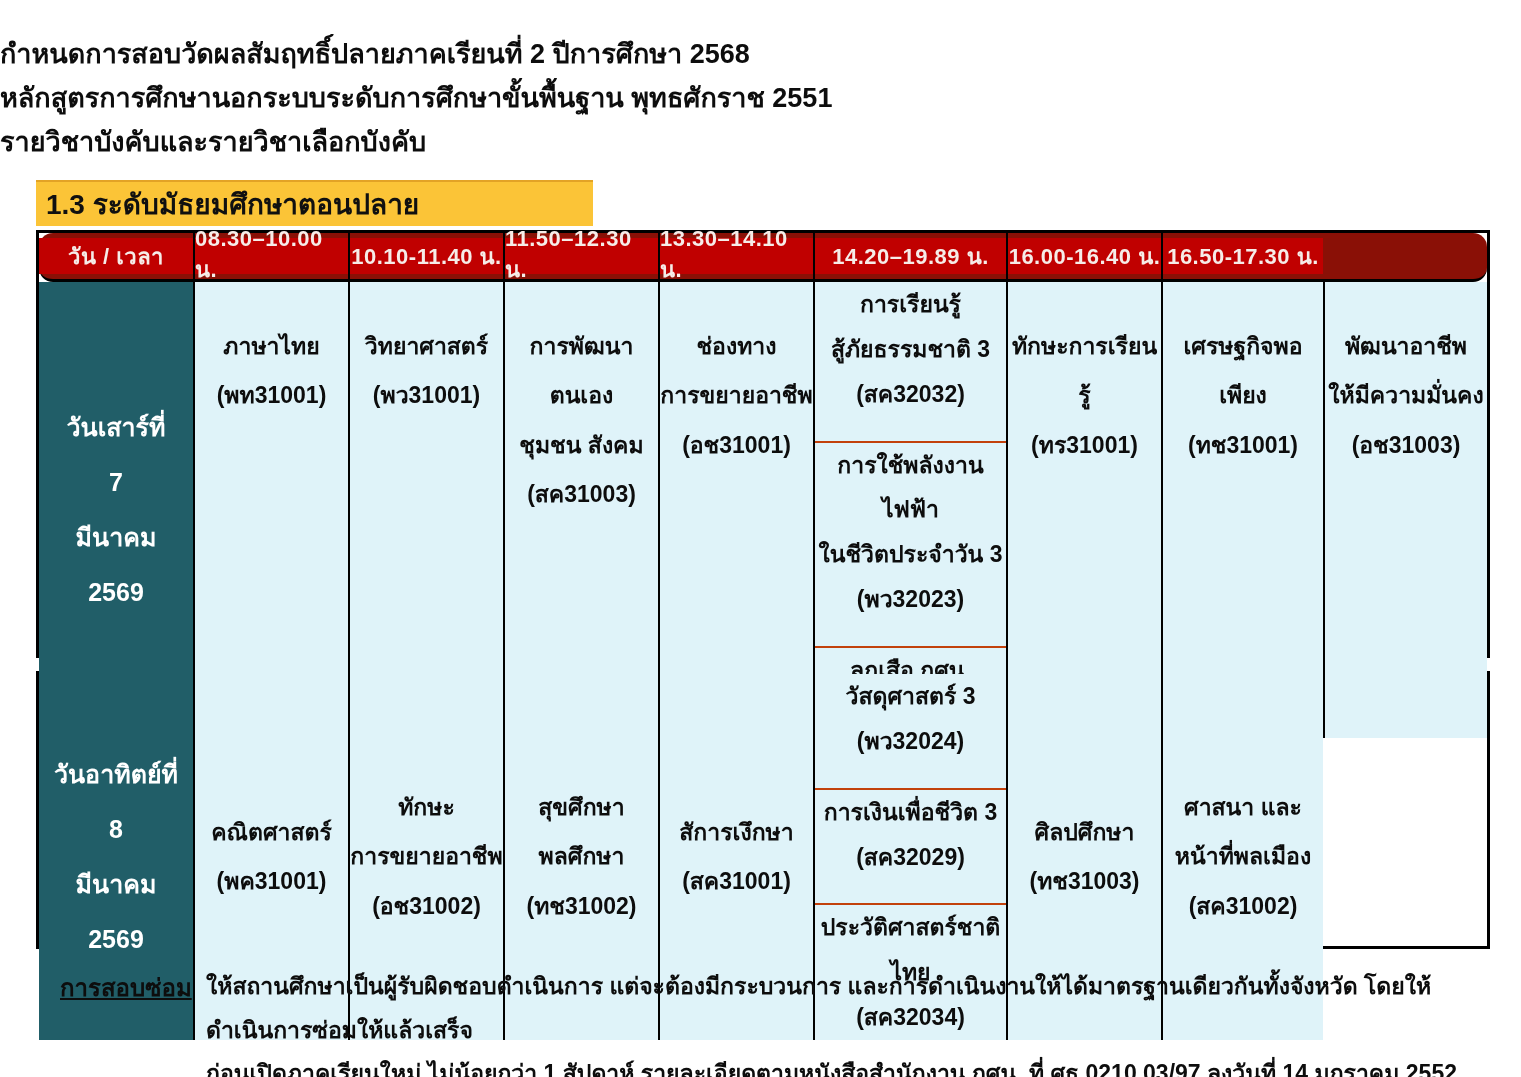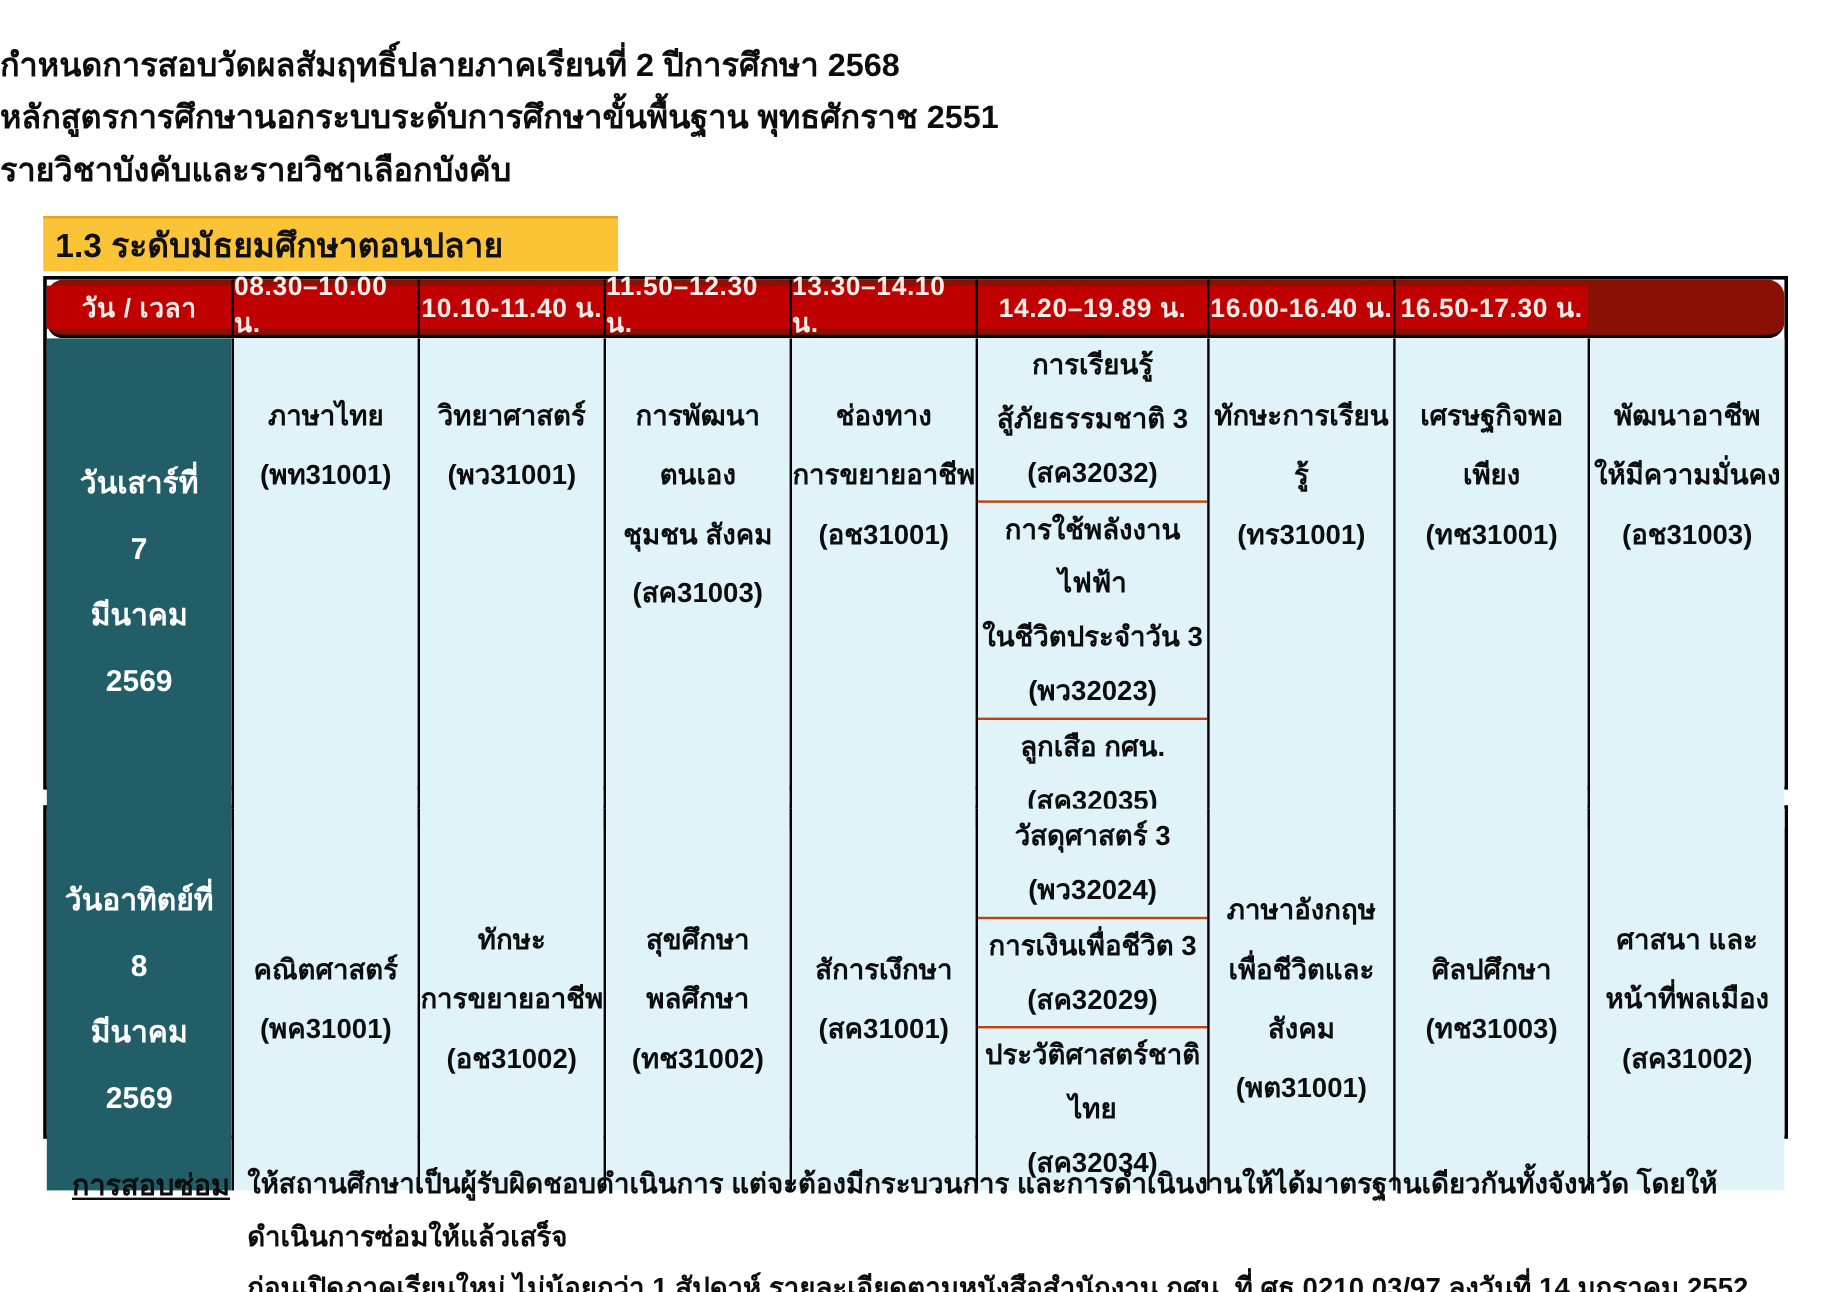--- a/index.html
+++ b/index.html
@@ -7,21 +7,21 @@
     width:1521px; height:1077px; overflow:hidden;
     background:#ffffff; color:#111;
     font-family:"Liberation Sans","DejaVu Sans",sans-serif;
     font-weight:bold;
   }
   .titles {
     padding-top:32px; text-align:left;
     font-size:27px; line-height:44px; color:#0d0d0d;
   }
   .banner {
-    margin:16px 0 4px 36px; width:479px; height:46px;
+    margin:16px 0 4px 36px; width:557px; height:46px;
     background:#FBC437; border-top:2px solid #e3a325;
     display:flex; align-items:center; box-sizing:border-box;
     padding-left:10px; font-size:28px; color:#101010;
   }
   .block { margin-left:36px; width:1448px; border:3px solid #000; }
   .block + .block { margin-top:13px; }
   .grid {
     display:grid;
     grid-template-columns:154px 155px 155px 155px 155px 193px 155px 162px 164px;
   }
@@ -34,21 +34,21 @@
     display:flex; align-items:center; justify-content:center;
     font-size:22px; letter-spacing:0.5px;
   }
   
   .row-sat { height:373px; }
   .row-sun { height:272px; }
   .cell {
     box-sizing:border-box; background:#DFF3F9;
     display:flex; flex-direction:column; align-items:center;
     text-align:center; white-space:pre-line;
-    font-size:23px; line-height:2.15; color:#0d0d0d;
+    font-size:23px; line-height:2.15; color:#0d0d0d;gap:24px;
   }
   .cell + .cell { border-left:2px solid #000; }
   .cell.day {
     background:#215E68; color:#ffffff; font-size:25px;
     justify-content:center; line-height:2.2;
   }
   .row-sat .cell.subject { padding-top:40px; }
   .row-sun .cell.subject { justify-content:center; }
   .cell.stackcol { padding:0; white-space:normal; }
   .sub {
@@ -162,23 +162,20 @@
     <div class="cell subject">สัการเงึกษา
 (สค31001)</div>
     <div class="cell stackcol">
       <div class="sub">วัสดุศาสตร์ 3
 (พว32024)</div>
       <div class="sub">การเงินเพื่อชีวิต 3
 (สค32029)</div>
       <div class="sub">ประวัติศาสตร์ชาติไทย
 (สค32034)</div>
     </div>
-    <div class="cell subject">ภาษาอังกฤษ
-เพื่อชีวิตและสังคม
-(พต31001)</div>
     <div class="cell subject">ศิลปศึกษา
 (ทช31003)</div>
     <div class="cell subject">ศาสนา และ
 หน้าที่พลเมือง
 (สค31002)</div>
   </div>
 </div>
 
 <div class="footer">
   <div class="f-label">การสอบซ่อม</div>

